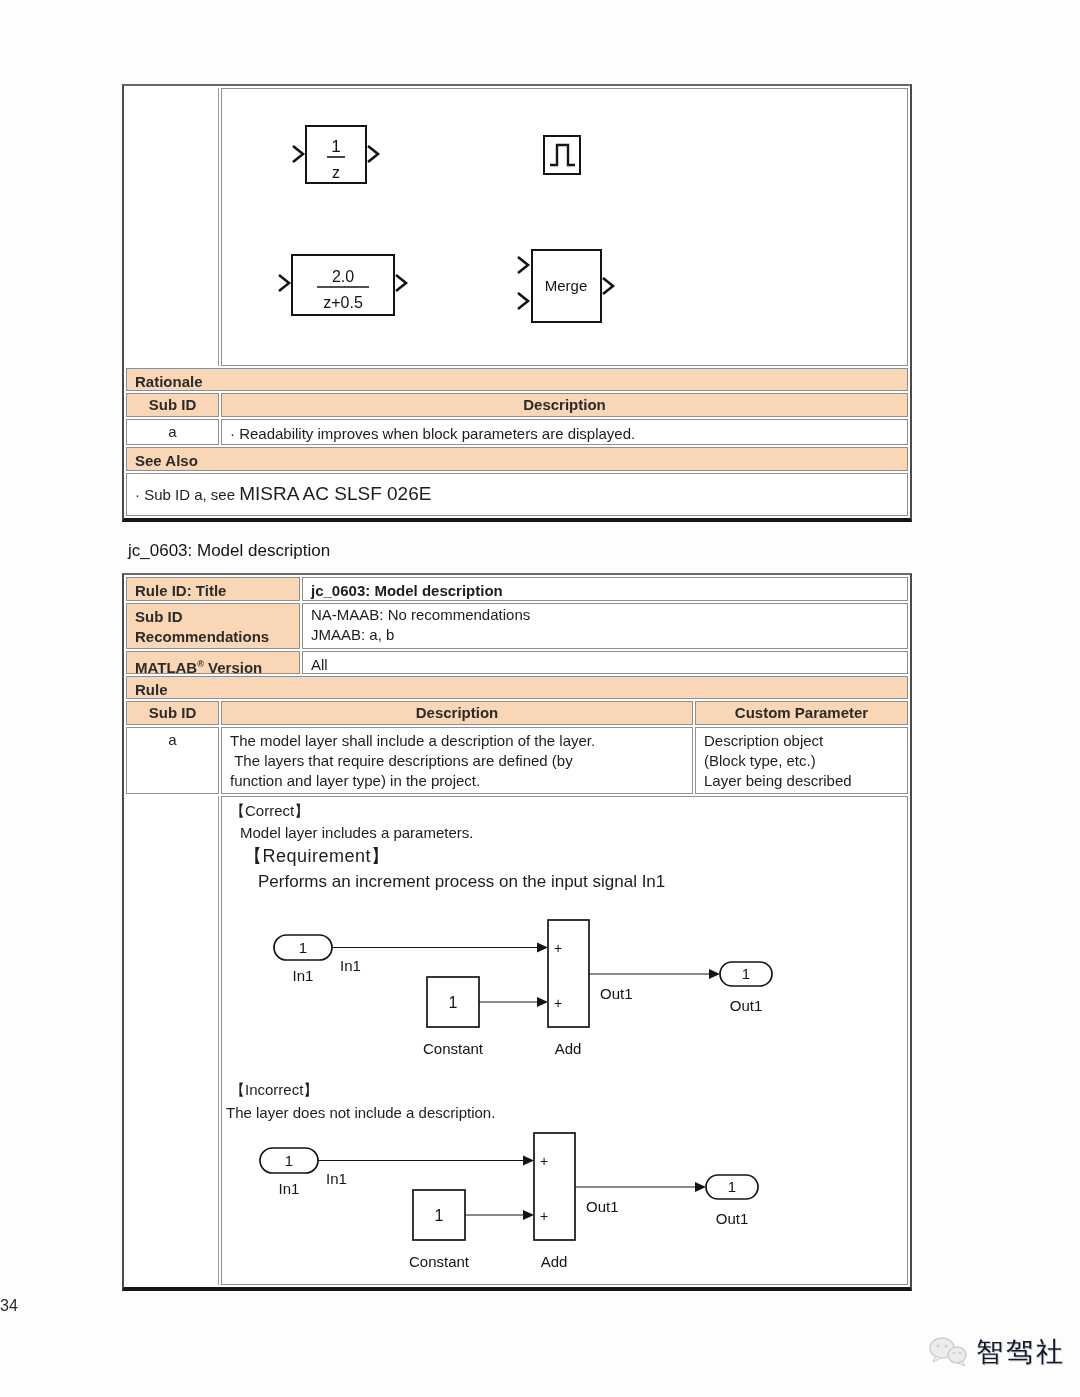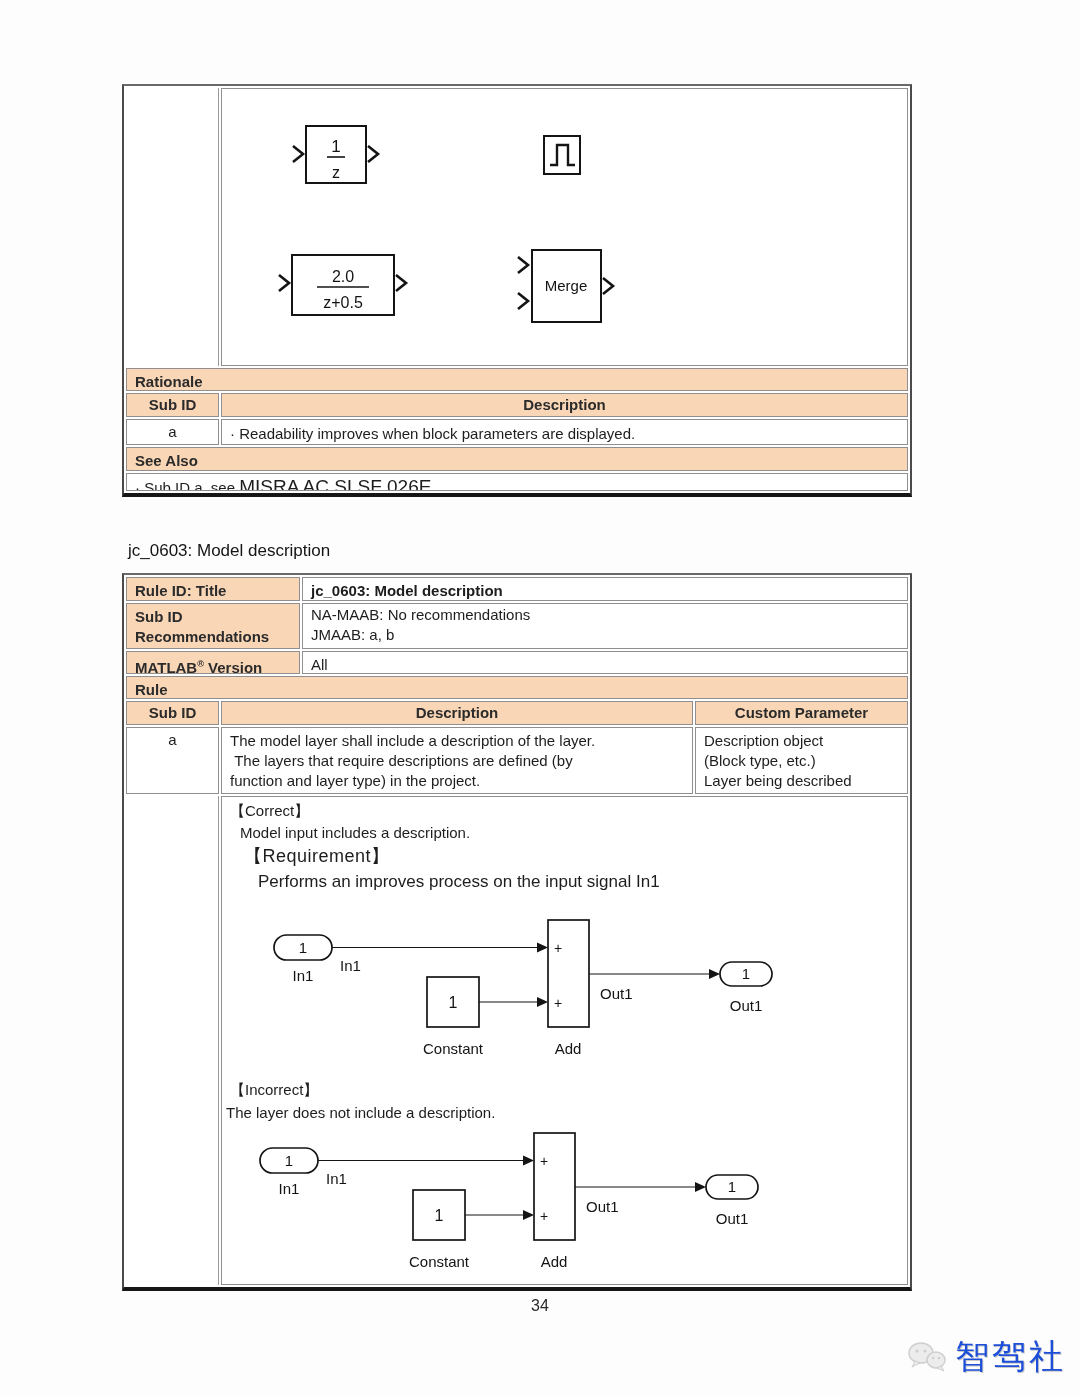--- a/index.html
+++ b/index.html
@@ -22,42 +22,42 @@
   
   #table1{top:84px;}
   .t1-top{height:278px;}
   .t1-spacer{width:93px;border:none;border-right:1px solid #9a9a9a;}
   .t1-img{flex:1;margin-left:2px;}
   .h23{height:23px;line-height:21px;font-size:15px;}
   .h24{height:24px;line-height:22px;font-size:15px;}
   .h26{height:26px;line-height:24px;font-size:15px;}
   .w93{width:93px;flex:none;}
   .grow{flex:1;}
-  .seealso-row{height:18px;line-height:21px;font-size:15px;}
+  .seealso-row{height:43px;line-height:36px;font-size:15px;}
   .misra{font-size:19px;}
   
   #section-title{position:absolute;left:128px;top:541px;font-size:17px;color:#141414;}
   
   #table2{top:573px;}
   .w218{width:174px;flex:none;}
   .w472{width:472px;flex:none;}
   .h46{height:46px;font-size:15px;}
   .h67{height:67px;font-size:15px;}
   .sup{vertical-align:super;font-size:9px;}
   .example-cell{position:relative;height:489px;font-size:15px;}
   .ex-abs{position:absolute;line-height:20px;}
   .req-tag{font-size:18px;letter-spacing:0.5px;}
   .req-text{font-size:17px;}
   
   svg text{fill:#141414;}
   .blk{fill:#ffffff;stroke:#141414;}
   
-  #page-number{position:absolute;left:0;top:1297px;width:1080px;text-align:center;font-size:16px;color:#2a2a2a;}
+  #page-number{position:absolute;left:0;top:1297px;width:1080px;text-align:left;font-size:16px;color:#2a2a2a;}
   #watermark{position:absolute;right:14px;top:1334px;display:flex;align-items:center;gap:8px;
-    color:#1d4ed8;font-size:34px;letter-spacing:3px;text-shadow:1px 1px 0 #c9c9c9;}
+    color:#0f172a;font-size:27px;letter-spacing:3px;text-shadow:1px 1px 0 #c9c9c9;}
 </style>
 </head>
 <body>
 
 <div id="page">
 
   <div id="table1" class="doc-table">
     <div class="trow t1-top">
       <div class="cell t1-spacer" style="border:none;border-right:1px solid #9a9a9a;"></div>
       <div class="cell t1-img">
@@ -146,23 +146,23 @@
 &nbsp;The layers that require descriptions are defined (by
 function and layer type) in the project.</div>
       <div class="cell grow h67 pad ml" style="padding-top:3px;">Description object
 (Block type, etc.)
 Layer being described</div>
     </div>
     <div class="trow" style="height:489px;">
       <div class="cell w93" style="border:none;border-right:1px solid #9a9a9a;"></div>
       <div class="cell grow example-cell">
         <div class="ex-abs" style="top:4px;left:8px;">【Correct】</div>
-        <div class="ex-abs" style="top:26px;left:18px;">Model input includes a description.</div>
+        <div class="ex-abs" style="top:26px;left:18px;">Model layer includes a parameters.</div>
         <div class="ex-abs req-tag" style="top:49px;left:22px;text-align:center;">【Requirement】</div>
-        <div class="ex-abs req-text" style="top:75px;left:36px;">Performs an improves process on the input signal In1</div>
+        <div class="ex-abs req-text" style="top:75px;left:36px;">Performs an increment process on the input signal In1</div>
 
         <svg class="ex-abs" style="top:120px;left:22px;" width="540" height="148" viewBox="0 0 540 148">
           <g>
             <rect class="blk" x="30" y="18" width="58" height="25" rx="12.5" stroke-width="1.7"></rect>
             <text x="59" y="36" font-size="15" text-anchor="middle">1</text>
             <text x="59" y="64" font-size="15" text-anchor="middle">In1</text>
           </g>
           <text x="96" y="54" font-size="15">In1</text>
           <line x1="88" y1="30.5" x2="294" y2="30.5" stroke="#141414" stroke-width="1.2"></line>
           <polygon points="293,25.5 304,30.5 293,35.5" fill="#141414"></polygon>

